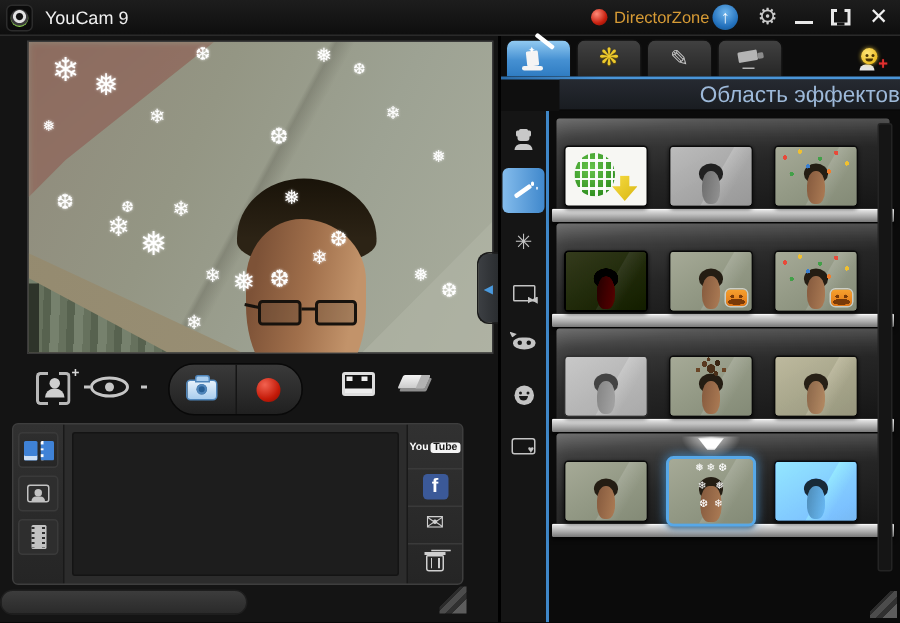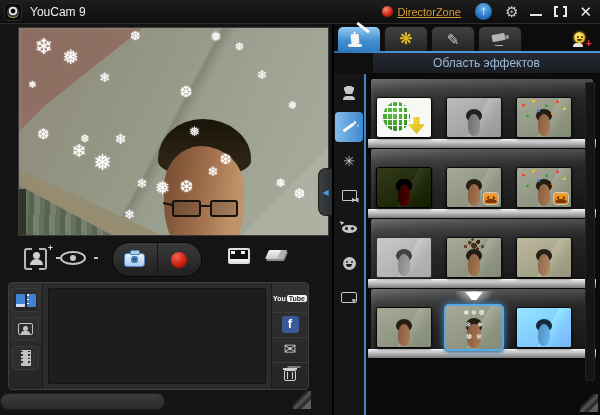--- a/index.html
+++ b/index.html
@@ -10,21 +10,21 @@
   
   .titlebar{position:absolute;top:0;left:0;right:0;height:24px;display:flex;align-items:center;
     padding:0 8px 0 4px;background:linear-gradient(#1d1d1d,#0e0e0e);border-bottom:1px solid #2a2a2a;}
   .logo{position:relative;width:18px;height:18px;border-radius:4px;background:#0b0b0b;border:1px solid #2c2c2c;flex:0 0 auto;}
   .logo::before{content:"";position:absolute;inset:2px;border-radius:50%;
     background:radial-gradient(circle at 50% 42%,#111 0 22%,#e2e2e2 30% 44%,#3a3a3a 50% 62%,#8fd84f 72%,#2f6a14 100%);}
   .tb-title{color:#f0f0f0;font-size:12px;margin-left:8px;}
   .tb-spacer{flex:1;}
   .dz-dot{width:11px;height:11px;border-radius:50%;margin-right:4px;
     background:radial-gradient(circle at 35% 30%,#ff8a78,#c71f0e 60%,#6e0c04);}
-  .dz-link{color:#d79b35;font-size:11px;text-decoration:underline;margin-right:14px;cursor:pointer;}
+  .dz-link{color:#d79b35;font-size:11px;margin-right:2px;cursor:pointer;}
   .upg{width:17px;height:17px;border-radius:50%;margin-right:13px;text-align:center;line-height:16px;
     background:radial-gradient(circle at 50% 32%,#6db4ec,#2270bc 65%,#154e80);color:#fff;font-size:12px;font-weight:bold;}
   .gear{color:#c9c9c9;font-size:15px;margin-right:12px;line-height:22px;}
   .min-btn{width:12px;height:12px;margin-right:12px;position:relative;}
   .min-btn::after{content:"";position:absolute;left:0;right:0;bottom:2px;height:2px;background:#e8e8e8;}
   .max-btn{width:13px;height:11px;border:2px solid #e8e8e8;position:relative;margin-right:12px;}
   .max-btn::before,.max-btn::after{content:"";position:absolute;left:2px;right:2px;height:2px;background:#141414;}
   .max-btn::before{top:-2px}.max-btn::after{bottom:-2px}
   .close-btn{color:#f0f0f0;font-size:15px;line-height:20px;}
 
@@ -157,22 +157,22 @@
   .ti-cam::after{content:"";position:absolute;right:0;top:3px;width:4px;height:4px;background:#8c8c8c;border-radius:1px;transform:rotate(-10deg);}
   .ti-cam .stand{position:absolute;left:3px;bottom:0;width:8px;height:1.5px;background:#b4b4b4;}
   .emo{position:relative;margin-left:auto;margin-right:9px;margin-bottom:4px;width:18px;height:15px;cursor:pointer;}
   .emo-face{position:absolute;left:1px;top:0;width:11px;height:11px;border-radius:50%;
     background:radial-gradient(circle at 38% 32%,#ffe678,#e9ba1e 75%);box-shadow:0 0 3px rgba(250,210,60,.8);}
   .emo-face::before{content:"";position:absolute;left:2.5px;top:3.5px;width:2px;height:2px;border-radius:50%;background:#4a3505;box-shadow:4px 0 #4a3505;}
   .emo-face::after{content:"";position:absolute;left:3px;top:6.5px;width:5px;height:2px;border-radius:0 0 3px 3px;background:#4a3505;}
   .emo-bust{position:absolute;left:0;bottom:0;width:10px;height:4px;border-radius:4px 4px 0 0;background:#e4e4e4;}
   .emo-plus{position:absolute;right:-1px;bottom:-2px;color:#e03030;font-size:11px;font-weight:bold;text-shadow:0 0 1px #7c0e0e;}
   .blue-line{position:absolute;top:27px;left:0;right:0;height:2px;background:linear-gradient(90deg,#2a6aa6,#4a95d8 25%,#4a95d8);}
-  .panel-header{position:absolute;top:29px;left:0;right:0;height:21px;line-height:21px;text-align:center;
-    color:#9db9d9;font-size:12px;background:linear-gradient(#262a31,#191c21);border-bottom:1px solid #090909;margin-left:39px;}
+  .panel-header{position:absolute;top:29px;left:0;right:0;height:21px;line-height:21px;text-align:right;
+    color:#9db9d9;font-size:15px;background:linear-gradient(#262a31,#191c21);border-bottom:1px solid #090909;margin-left:39px;}
   .panel-body{position:absolute;top:50px;left:0;right:0;bottom:0;display:flex;}
   .cat-strip{width:30px;background:#151515;display:flex;flex-direction:column;gap:4px;padding-top:4px;flex:0 0 auto;}
   .cat{height:30px;display:flex;align-items:center;justify-content:center;cursor:pointer;color:#c4c4c4;}
   .cat.active{background:linear-gradient(90deg,#84bcec,#4088cc);border-radius:4px;margin:0 1px;}
   .ci-avatar{position:relative;width:14px;height:13px;}
   .ci-avatar::before{content:"";position:absolute;left:3px;top:1px;width:8px;height:6px;background:#c8c8c8;border-radius:2px;
     box-shadow:-2px -2px 0 -1px #c8c8c8,2px -2px 0 -1px #c8c8c8,0 -3px 0 -1px #c8c8c8;}
   .ci-avatar::after{content:"";position:absolute;left:1px;bottom:0;width:12px;height:4px;background:#c8c8c8;border-radius:4px 4px 0 0;}
   .ci-wand{position:relative;width:16px;height:14px;}
   .ci-wand::before{content:"";position:absolute;left:1px;top:6px;width:13px;height:2.5px;background:#fff;border-radius:1px;transform:rotate(-35deg);}

